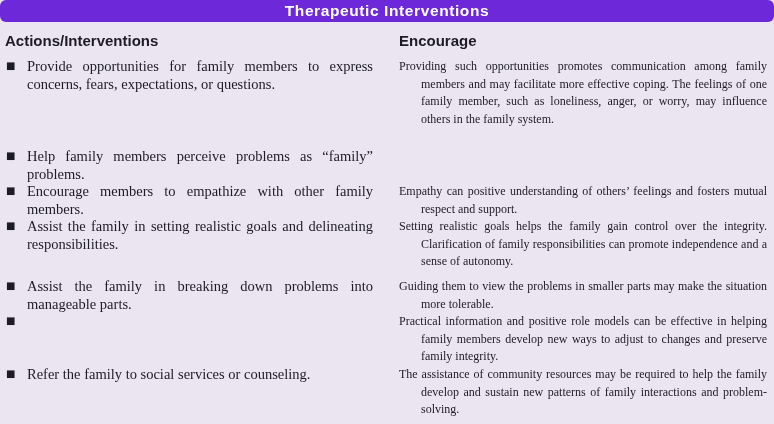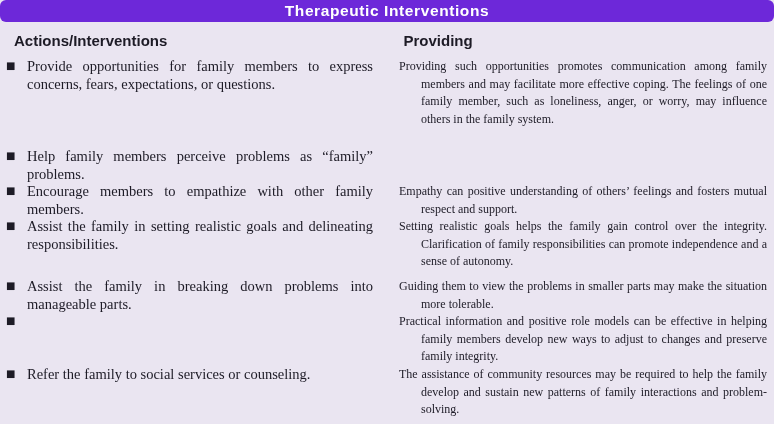--- a/index.html
+++ b/index.html
@@ -27,21 +27,21 @@
     font-weight: bold;
     font-size: 15.5px;
     letter-spacing: 0.6px;
     white-space: nowrap;
   }
   .content { padding: 0 7px 0 5px; }
   .col-headers {
     display: grid;
     grid-template-columns: 1fr 1fr;
     column-gap: 26px;
-    margin: 10px 0 8px 9px;
+    margin: 10px 0 8px 0;
   }
   .col-header {
     font-family: "Liberation Sans", sans-serif;
     font-weight: bold;
     font-size: 15px;
     line-height: 18px;
   }
   .rows { }
   .t-row {
     display: grid;
@@ -84,21 +84,21 @@
 <div class="page">
 
   <div class="title-bar">
     <span class="title-text">Therapeutic Interventions</span>
   </div>
 
   <div class="content">
 
     <div class="col-headers">
       <div class="col-header">Actions/Interventions</div>
-      <div class="col-header">Providing</div>
+      <div class="col-header">Encourage</div>
     </div>
 
     <div class="rows">
 
       <div class="t-row">
         <div class="action-cell">
           <span class="bullet-icon">■</span>
           <span>Provide opportunities for family members to express concerns, fears, expectations, or questions.</span>
         </div>
         <div class="rationale-cell">Providing such opportunities promotes communication among family members and may facilitate more effective coping. The feelings of one family member, such as loneliness, anger, or worry, may influence others in the family system.</div>

